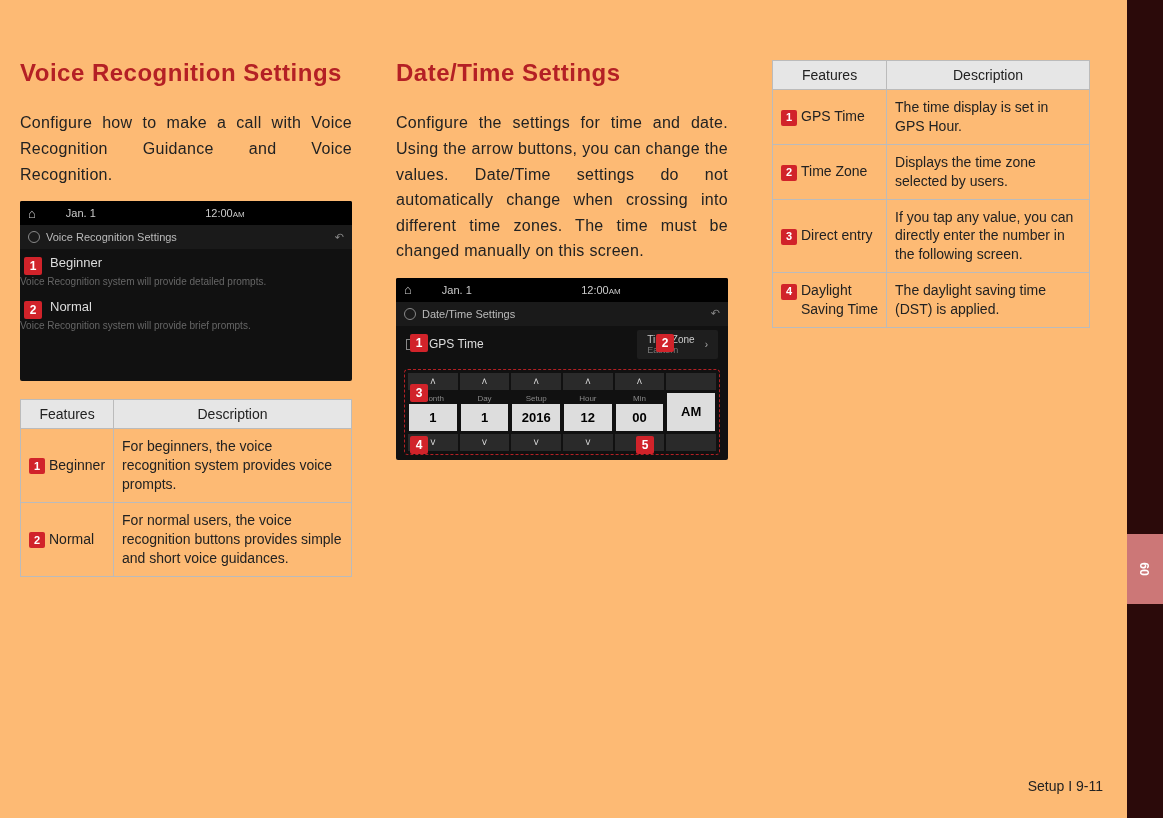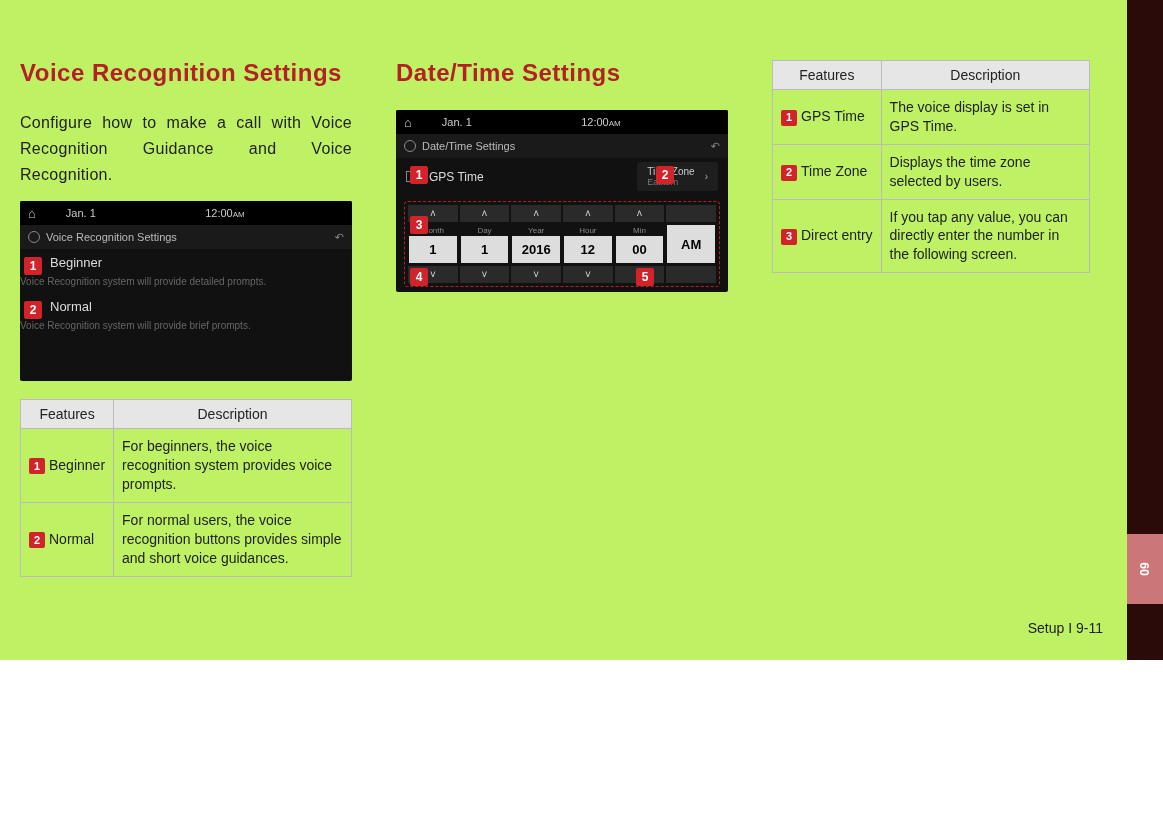--- a/index.html
+++ b/index.html
@@ -1,21 +1,21 @@
 <!DOCTYPE html>
 <html><head>
 <meta charset="utf-8">
 <style>
   * { box-sizing: border-box; margin: 0; padding: 0; }
   html, body { width: 1163px; height: 818px; font-family: Arial, Helvetica, sans-serif; background: #fff; color: #222; }
   .page {
     position: relative;
     width: 1163px;
-    height: 660px;
-    background: #bef264;
+    height: 818px;
+    background: #fdba74;
     overflow: hidden;
   }
   .right-bars {
     position: absolute;
     right: 0; top: 0;
     width: 36px; height: 818px;
     display: flex; flex-direction: column;
   }
   .right-bars .dark { background: #2b0a0a; flex: 1; }
   .right-bars .light { background: #c77; height: 70px; position: relative; }
@@ -213,20 +213,21 @@
         <tr>
           <td class="fcell"><span class="numbox">2</span><span>Normal</span></td>
           <td>For normal users, the voice recognition buttons provides simple and short voice guidances.</td>
         </tr>
       </tbody>
         </table>
     </div>
 
     <div class="col">
       <h1 class="sec">Date/Time Settings</h1>
+      <p class="body">Configure the settings for time and date. Using the arrow buttons, you can change the values. Date/Time settings do not automatically change when crossing into different time zones. The time must be changed manually on this screen.</p>
 
       <div class="shot shot2">
         <div class="top">
           <span style="font-size:13px;">⌂</span>
           <span style="flex:0 0 10px"></span>
           <span>Jan. 1</span>
           <span style="flex:1"></span>
           <span><span>12:00</span><span style="font-size:8px;">AM</span></span>
           <span style="flex:1"></span>
         </div>
@@ -260,21 +261,21 @@
           <div class="ctrlrow" style="position:relative;">
             <div style="flex:1;margin:1px;">
               <div class="cell lblc">Month</div>
               <div class="cell val">1</div>
             </div>
             <div style="flex:1;margin:1px;">
               <div class="cell lblc">Day</div>
               <div class="cell val">1</div>
             </div>
             <div style="flex:1;margin:1px;">
-              <div class="cell lblc">Year</div>
+              <div class="cell lblc">Setup</div>
               <div class="cell val">2016</div>
             </div>
             <div style="flex:1;margin:1px;">
               <div class="cell lblc">Hour</div>
               <div class="cell val">12</div>
             </div>
             <div style="flex:1;margin:1px;">
               <div class="cell lblc">Min</div>
               <div class="cell val">00</div>
             </div>
@@ -302,29 +303,33 @@
 
     <div class="col">
       <table class="feat">
         <tbody>
             <tr>
           <th>Features</th>
           <th>Description</th>
         </tr>
         <tr>
           <td class="fcell"><span class="numbox">1</span><span>GPS Time</span></td>
-          <td>The voice display is set in GPS Time.</td>
+          <td>The time display is set in GPS Hour.</td>
         </tr>
         <tr>
           <td class="fcell"><span class="numbox">2</span><span>Time Zone</span></td>
           <td>Displays the time zone selected by users.</td>
         </tr>
         <tr>
           <td class="fcell"><span class="numbox">3</span><span>Direct entry</span></td>
           <td>If you tap any value, you can directly enter the number in the following screen.</td>
+        </tr>
+        <tr>
+          <td class="fcell"><span class="numbox">4</span><span>Daylight</span><br><span class="indent"></span><span>Saving Time</span></td>
+          <td>The daylight saving time (DST) is applied.</td>
         </tr>
       </tbody>
         </table>
     </div>
 
   </div>
 
   <div class="footer">Setup I 9-11</div>
 </div>
 

